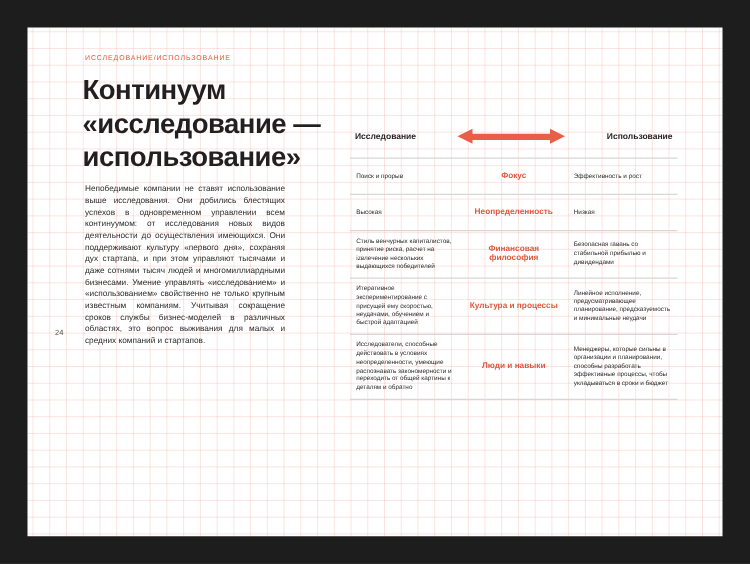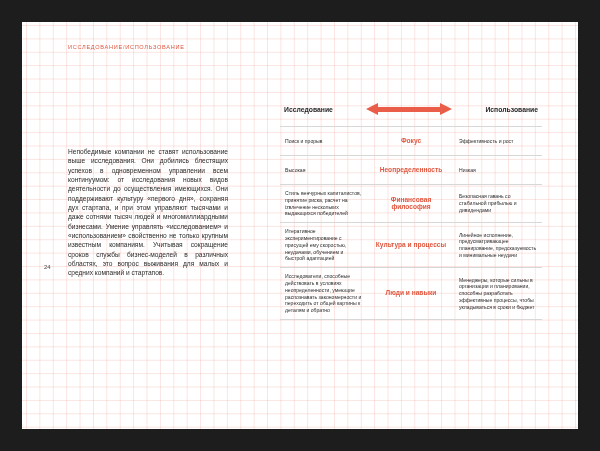--- a/index.html
+++ b/index.html
@@ -158,20 +158,21 @@
 </style>
 </head>
 <body>
 
 <div id="page">
   <div id="grid"></div>
 
   <div id="content">
 
     <div class="kicker">ИССЛЕДОВАНИЕ/ИСПОЛЬЗОВАНИЕ</div>
+    <div class="title">Континуум «исследование — использование»</div>
     <div class="folio">24</div>
     <div class="body-text">Непобедимые компании не ставят использование выше исследования. Они добились блестящих успехов в одновременном управлении всем континуумом: от исследования новых видов деятельности до осуществления имеющихся. Они поддерживают культуру «первого дня», сохраняя дух стартапа, и при этом управляют тысячами и даже сотнями тысяч людей и многомиллиардными бизнесами. Умение управлять «исследованием» и «использованием» свойственно не только крупным известным компаниям. Учитывая сокращение сроков службы бизнес-моделей в различных областях, это вопрос выживания для малых и средних компаний и стартапов.</div>
 
     <div id="table">
 
       <div class="arrow-row">
         <div class="arrow-label left">Исследование</div>
         <div class="arrow-graphic">
           <div class="arrow-head l"></div>
           <div class="arrow-bar"></div>

